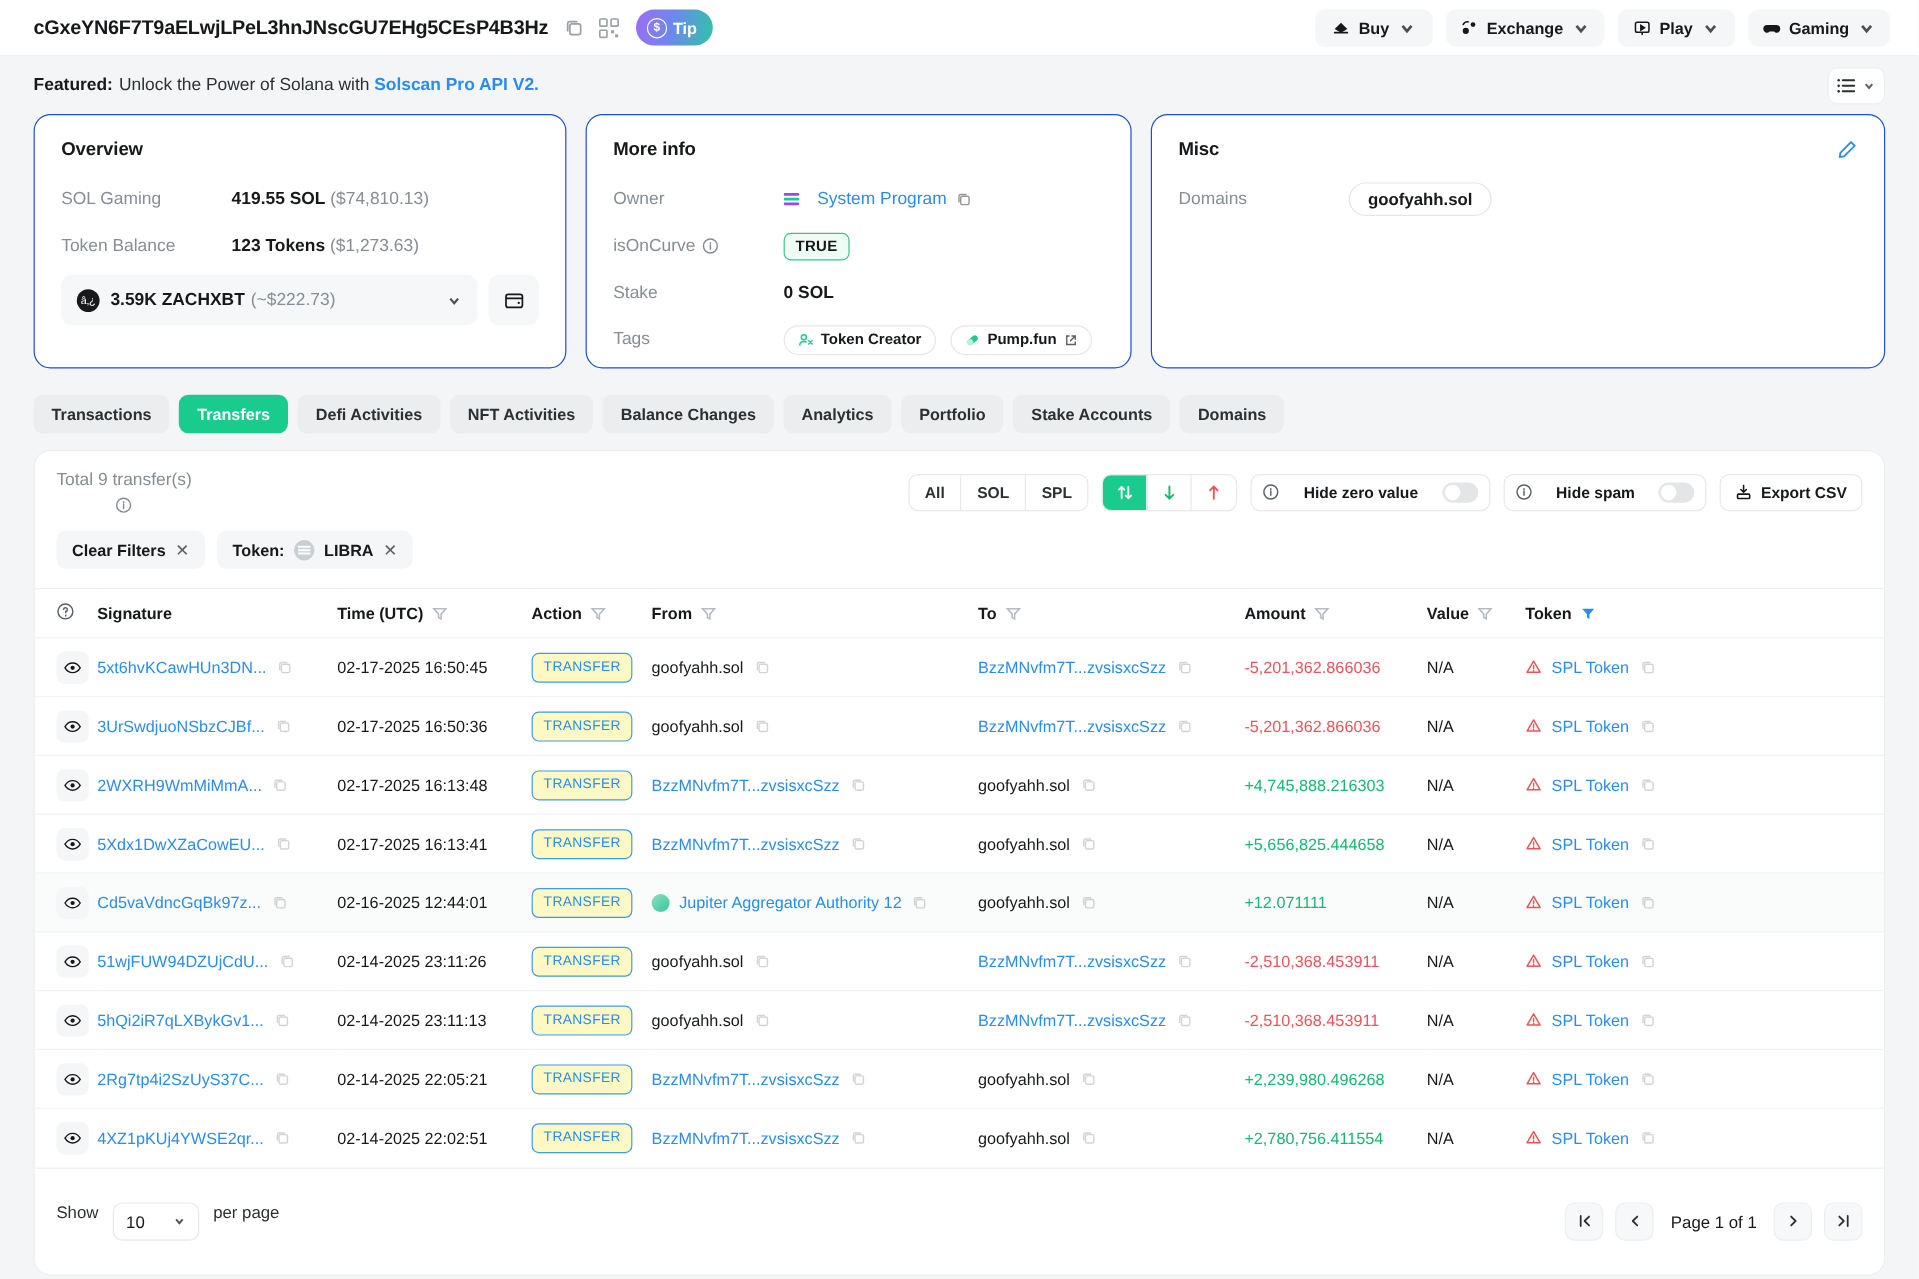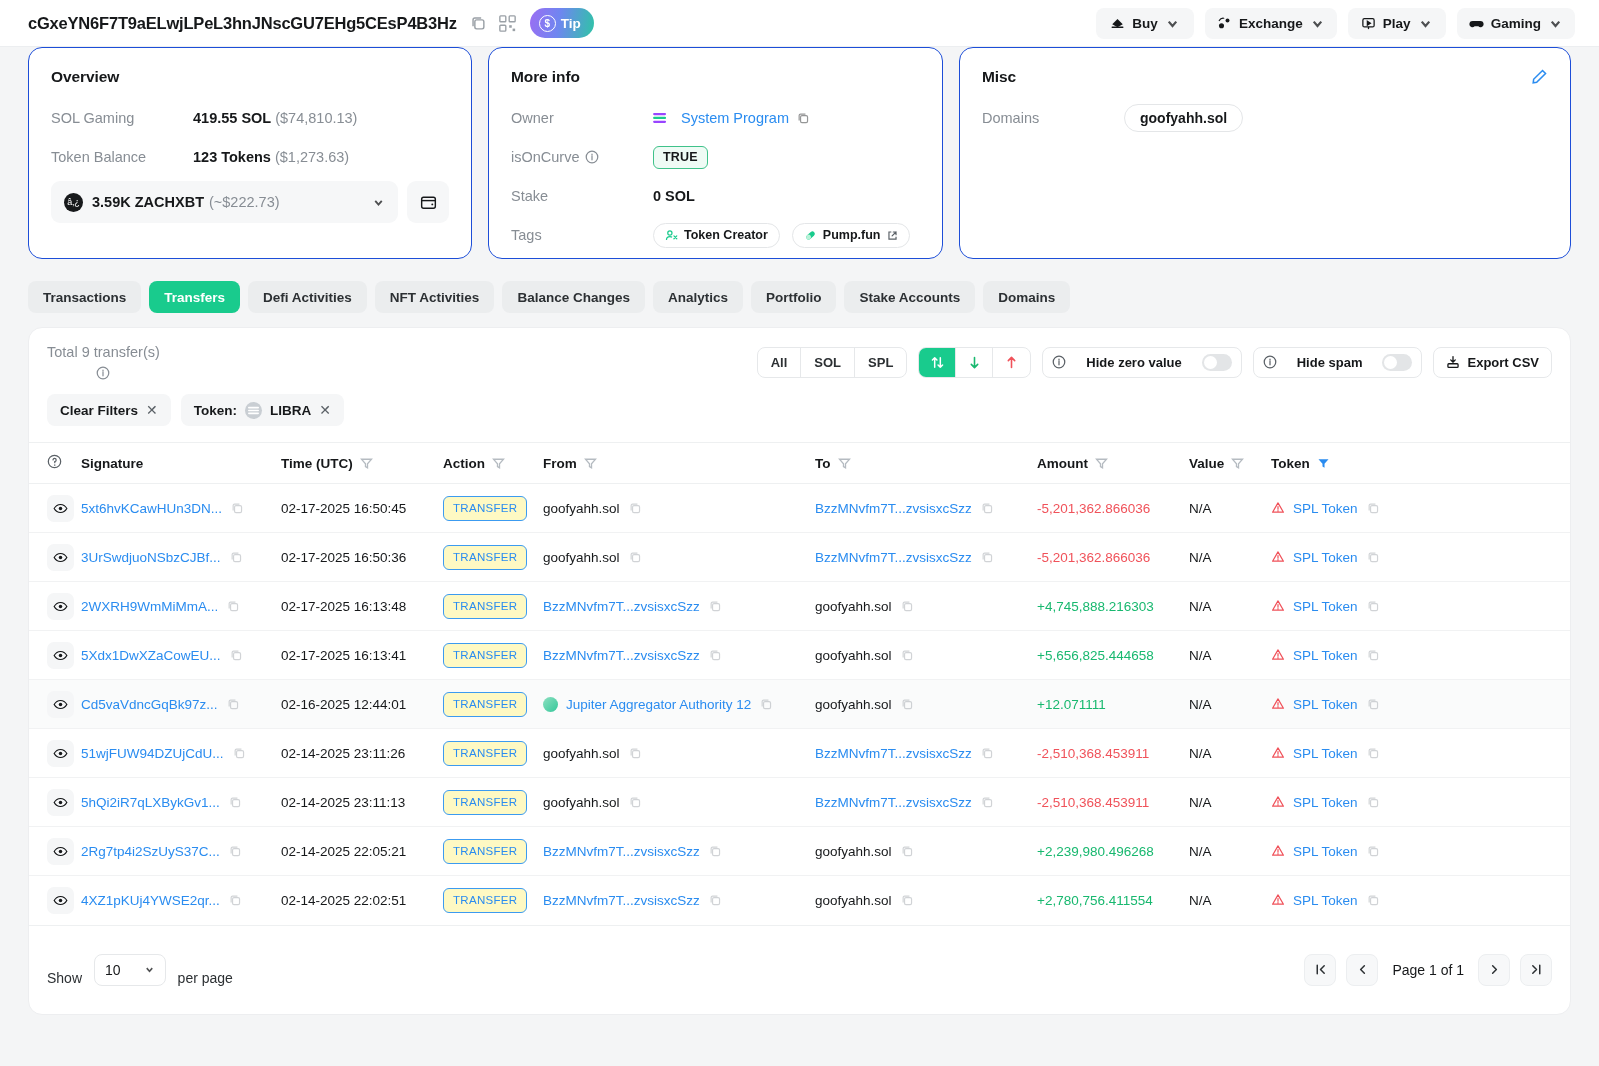--- a/index.html
+++ b/index.html
@@ -239,21 +239,21 @@
   .pos { color: #18b86f; font-weight: 400; }
   .warn { color: #f0525a; font-size: 13px; }
   .jup {
     width: 15px; height: 15px; border-radius: 50%;
     background: linear-gradient(135deg,#8de0c0,#34c79a); flex-shrink:0;
   }
   .cp { width: 14px; height: 14px; opacity: .45; cursor: pointer; flex-shrink:0;}
 
   
   .tfoot {
-    display: flex; align-items: flex-end; padding: 28px 18px;
+    display: flex; align-items: flex-start; padding: 28px 18px;
     border-top: 1px solid #eef0f1;
   }
   .show-txt { font-size: 14px; color: #2c3033; }
   .per-select {
     height: 32px; min-width: 62px; border: 1px solid #e6e8ea; border-radius: 8px;
     display: inline-flex; align-items: center; justify-content: space-between;
     padding: 0 10px; margin: 0 12px; font-size: 14px; cursor: pointer; gap:23px;
   }
   .pager { margin-left: auto; display: flex; align-items: center; gap: 10px; }
   .pg-btn {
@@ -328,20 +328,38 @@
             <path d="M5.5 5.5h9a4.5 4.5 0 0 1 4.5 4.5 4 4 0 0 1-7 2.6H7a4 4 0 0 1-7-2.6 4.5 4.5 0 0 1 4.5-4.5z" transform="translate(0.5,1)"></path>
           </svg>
         <span>Gaming</span>
         <svg class="chev" viewBox="0 0 12 12" fill="none" stroke="currentColor" stroke-width="1.8">
             <path d="M3 4.5L6 8l3-3.5"></path>
           </svg>
       </div>
     </div>
   </div>
 
+  <div class="featured">
+    <b>Featured:</b>
+    <span style="margin-left:5px">Unlock the Power of Solana with</span>
+    <a href="#">Solscan Pro API V2.</a>
+    <div class="list-toggle">
+      <svg width="15" height="13" viewBox="0 0 16 14" fill="currentColor">
+          <circle cx="1.2" cy="2" r="1.2"></circle>
+          <rect x="4" y="1.2" width="12" height="1.8" rx=".9"></rect>
+          <circle cx="1.2" cy="7" r="1.2"></circle>
+          <rect x="4" y="6.1" width="12" height="1.8" rx=".9"></rect>
+          <circle cx="1.2" cy="12" r="1.2"></circle>
+          <rect x="4" y="11" width="12" height="1.8" rx=".9"></rect>
+        </svg>
+      <svg class="chev" viewBox="0 0 12 12" fill="none" stroke="currentColor" stroke-width="1.9">
+          <path d="M3 4.5L6 8l3-3.5"></path>
+        </svg>
+    </div>
+  </div>
 
   <div class="cards">
 
     <div class="card overview">
       <div class="card-title">Overview</div>
       <div class="row">
         <div class="lbl">SOL Gaming</div>
         <div class="val"><b>419.55 SOL</b>
           <span class="muted">($74,810.13)</span></div>
       </div>

